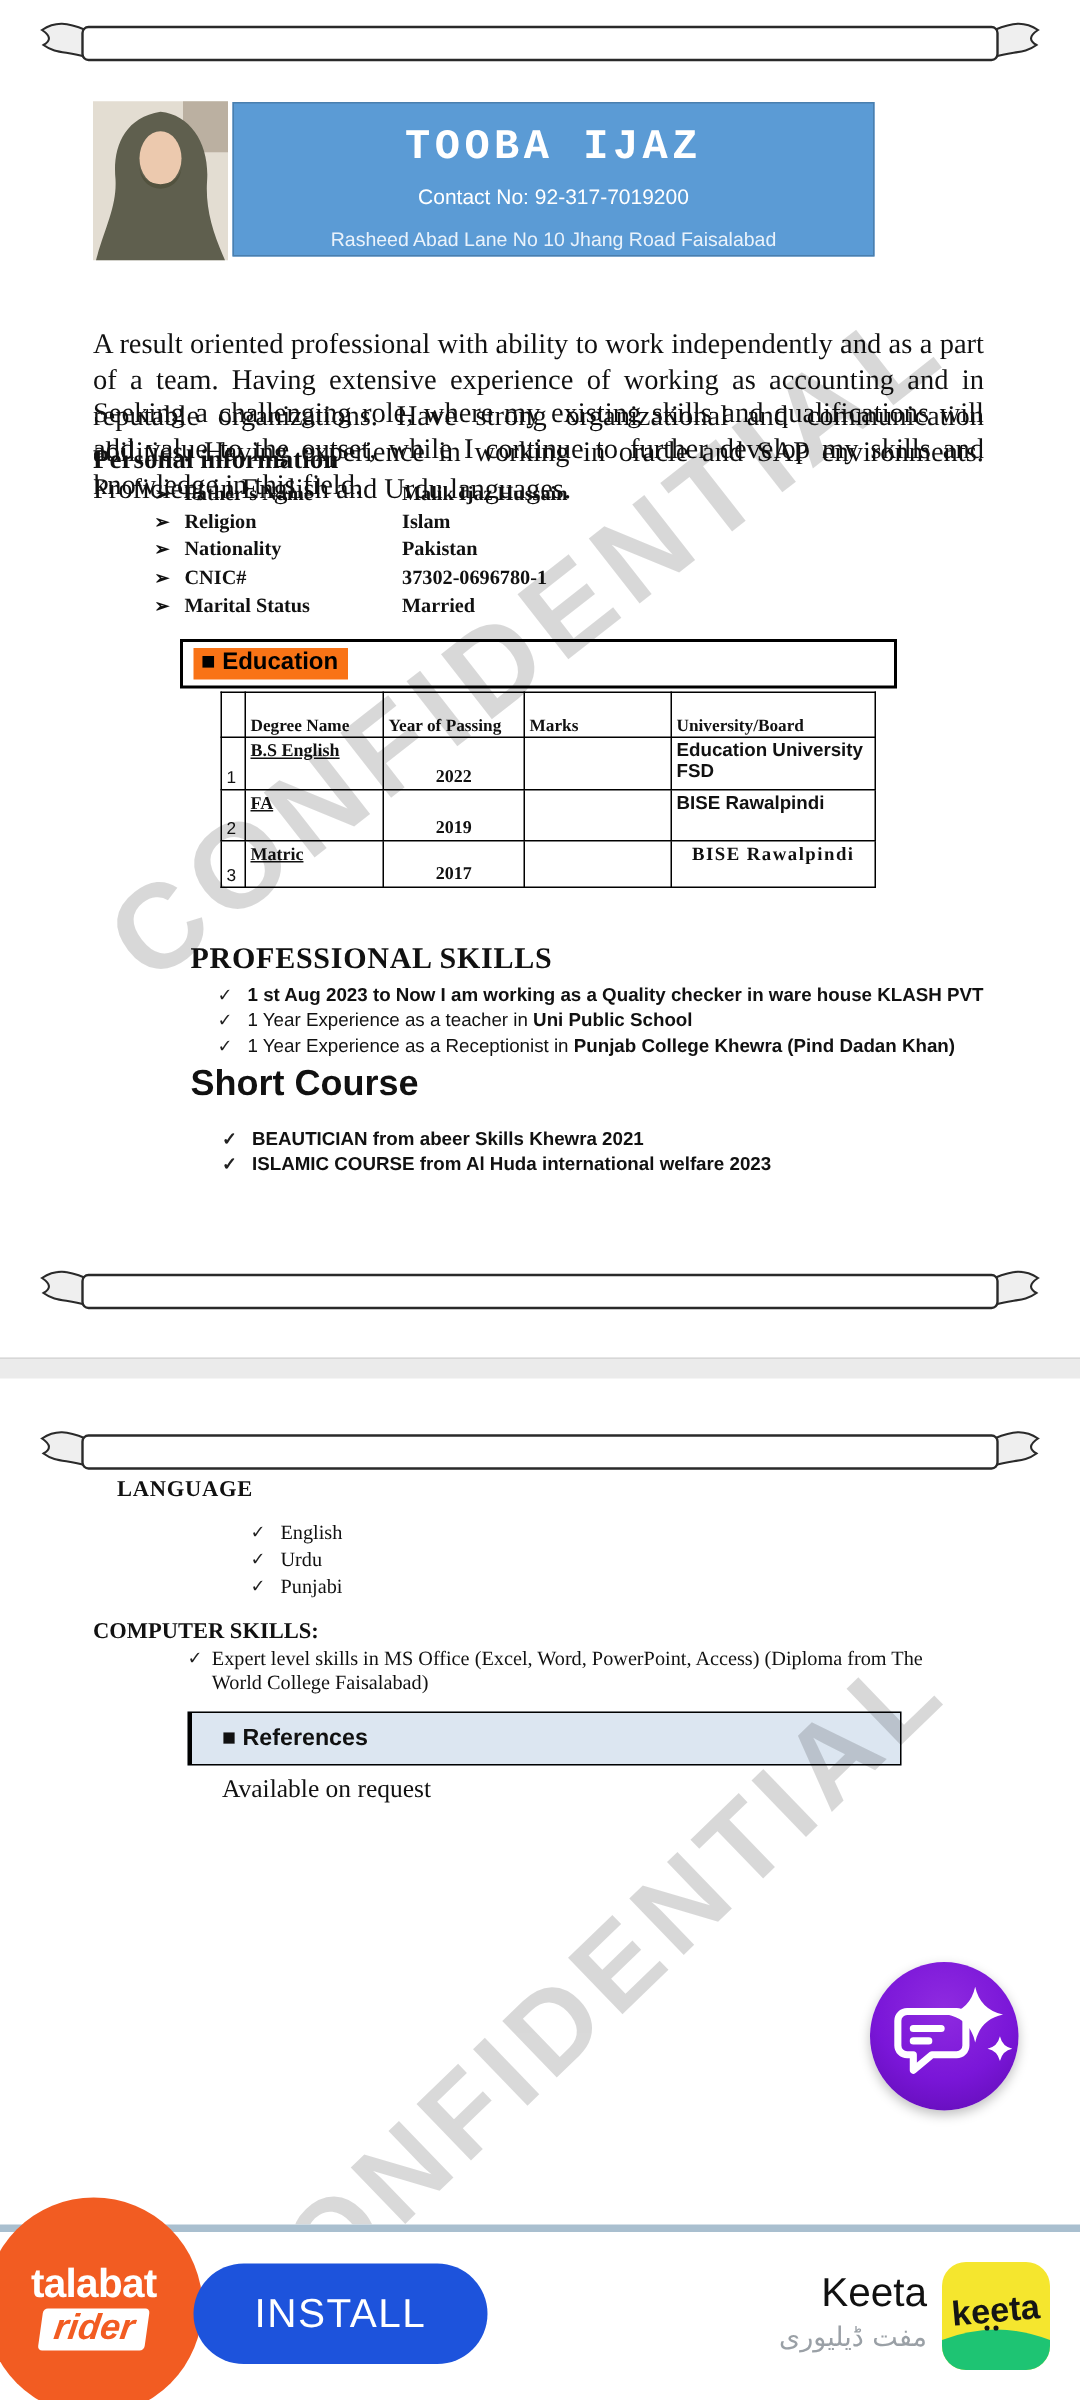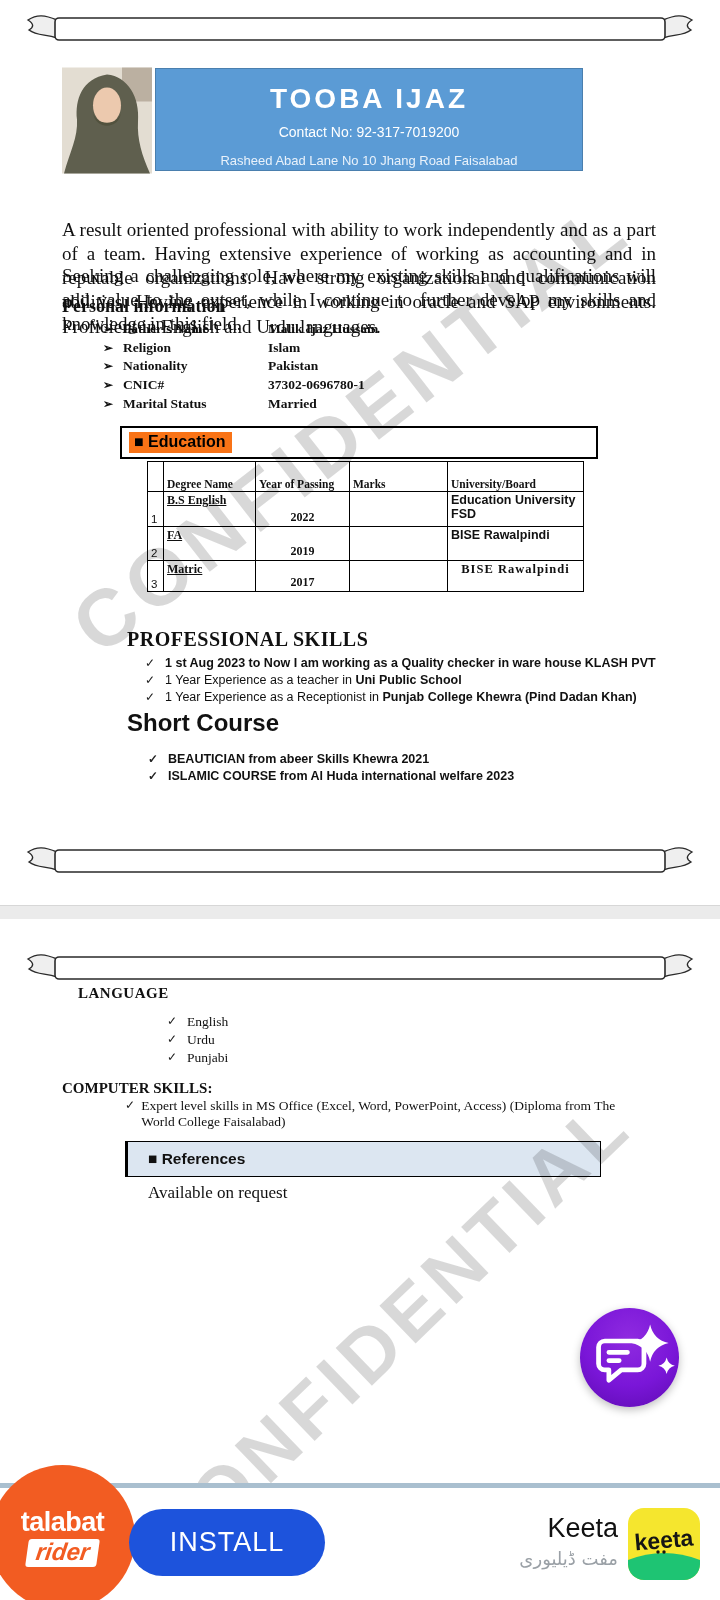--- a/index.html
+++ b/index.html
@@ -15,21 +15,21 @@
   
   .watermark{position:absolute;white-space:nowrap;font-family:"Liberation Sans",sans-serif;
              font-weight:600;color:#000;opacity:.15;pointer-events:none;}
   .wm1{left:55px;top:600px;font-size:80px;letter-spacing:7px;transform:rotate(-38deg);transform-origin:0 0;}
   .wm2{left:128px;top:605px;font-size:76px;letter-spacing:6px;transform:rotate(-44deg);transform-origin:0 0;}
   
   .photo{left:62px;top:67px;width:90px;height:107px;}
   .header-box{left:155px;top:68px;width:428px;height:103px;background:#5b9bd5;
               border:1px solid #4a7fae;box-sizing:border-box;text-align:center;}
   .header-name{margin-top:14px;font-size:28px;font-weight:bold;letter-spacing:3px;color:#fff;
-               font-family:Liberation Sans, sans-serif;}
+               font-family:Liberation Mono, monospace;}
   .header-contact{margin-top:9px;font-size:14px;color:#fff;font-family:"Liberation Sans",sans-serif;}
   .header-address{margin-top:13px;font-size:13px;color:#e9f2fb;font-family:"Liberation Sans",sans-serif;}
   
   .para{left:62px;width:594px;font-size:19px;line-height:1.27;text-align:justify;}
   .p1{top:218px;} .p2{top:264px;}
   .h-personal{left:62px;top:296px;font-size:18px;font-weight:bold;}
   .pi-list{left:103px;top:321px;width:480px;}
   .pi-row{display:flex;height:18.7px;align-items:baseline;font-weight:bold;font-size:13.5px;}
   .pi-bullet{width:20px;font-size:12px;}
   .pi-label{width:145px;}

